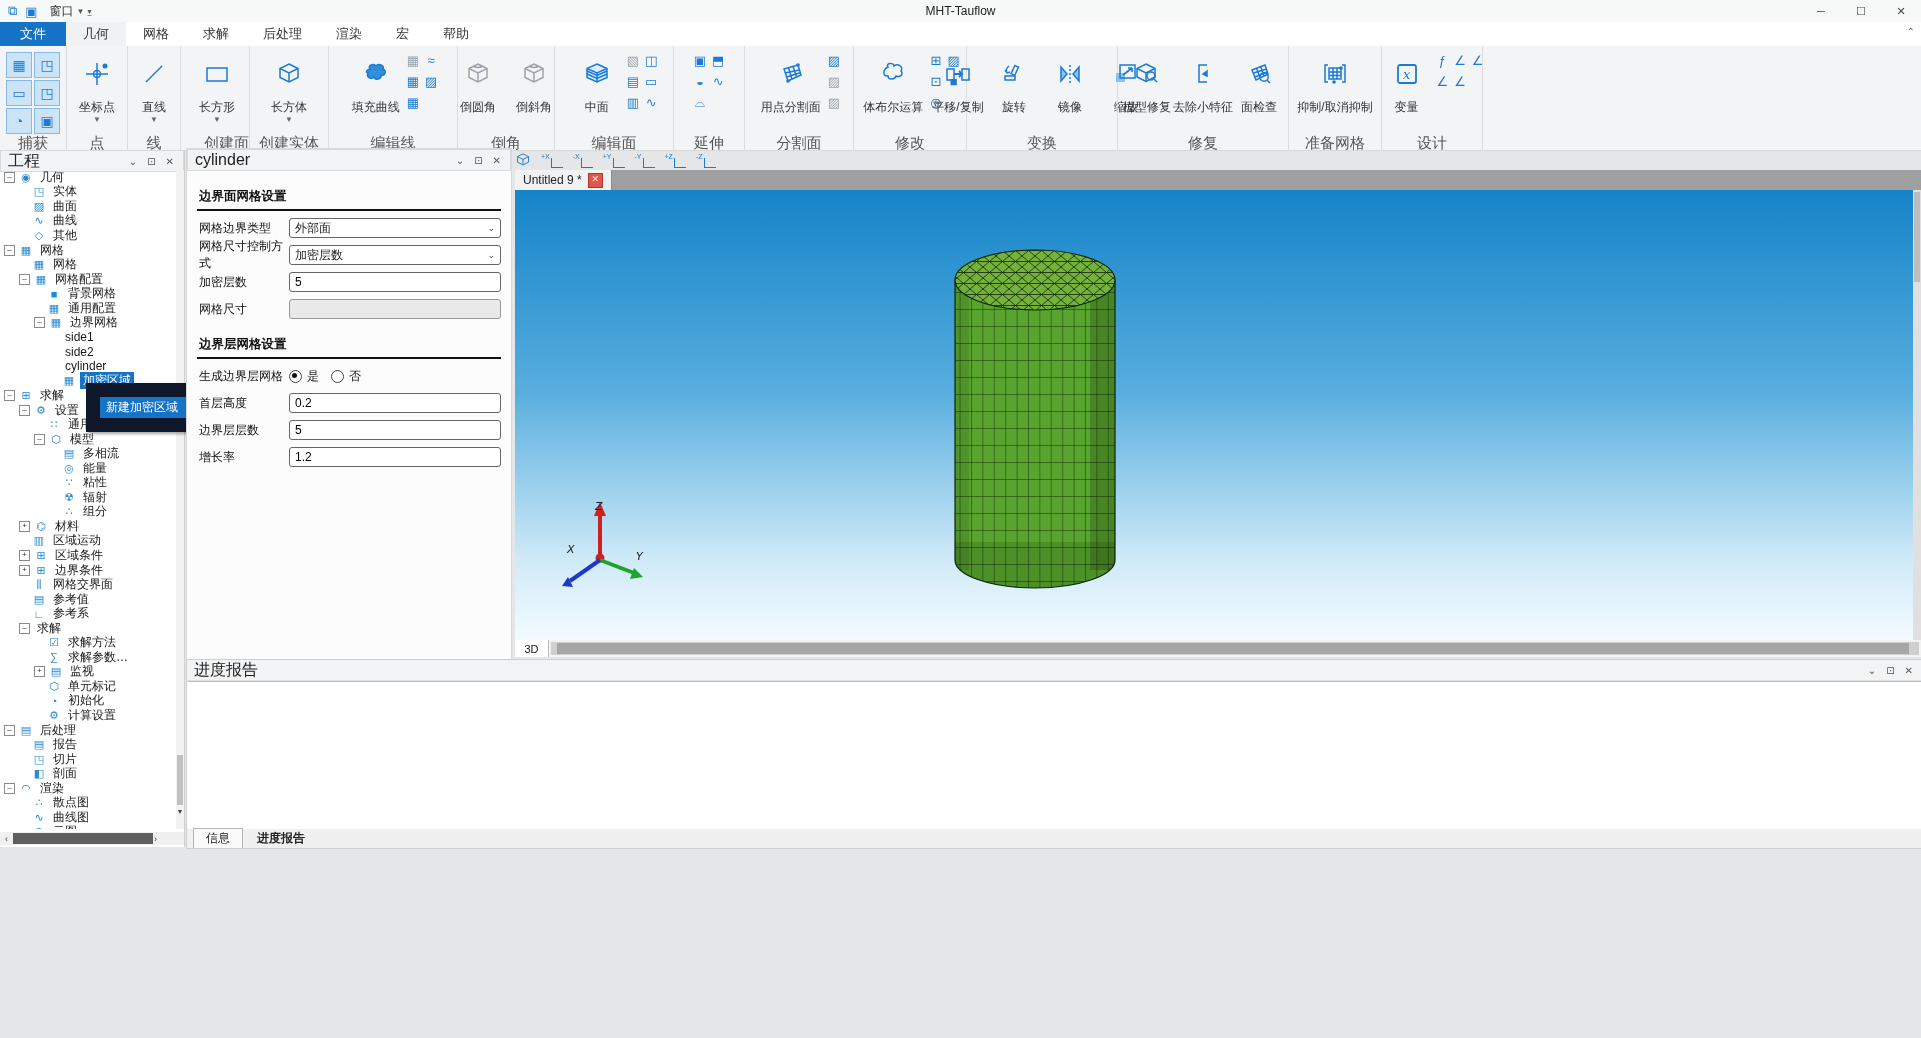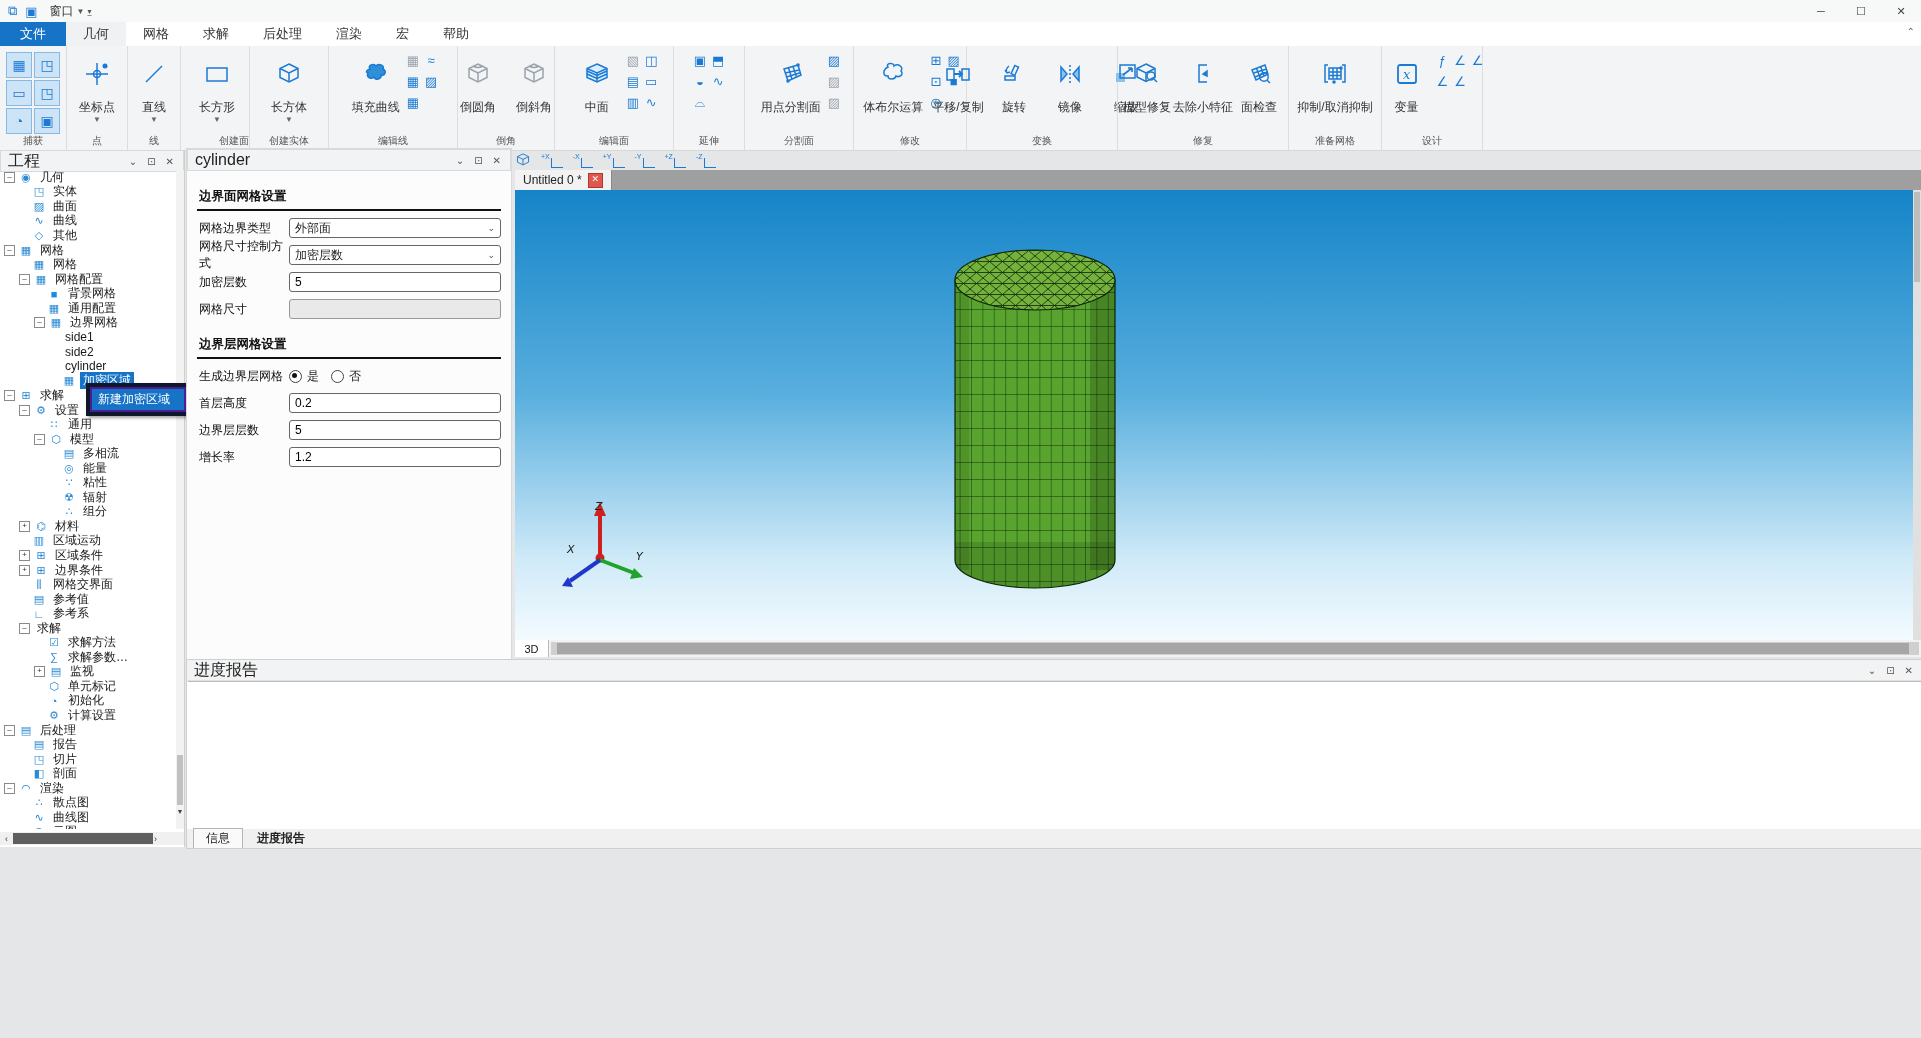--- a/index.html
+++ b/index.html
@@ -17,21 +17,21 @@
   
   #menubar{left:0;top:22px;width:1921px;height:24px;background:#fff;border-bottom:1px solid #e3e3e3;display:flex;align-items:stretch;}
   .menu-item{padding:0 17px;display:flex;align-items:center;font-size:13px;color:#333;}
   .menu-item.primary{background:#1673c6;color:#fff;padding:0 20px;}
   .menu-item.active{background:#f0f1f2;}
   #ribbon-collapse{position:absolute;right:6px;top:26px;color:#666;font-size:10px;}
   
   #ribbon{left:0;top:46px;width:1921px;height:104px;background:#f3f4f6;border-bottom:1px solid #d8d8d8;display:flex;}
   .rgroup{position:relative;border-right:1px solid #ddd;display:flex;flex-direction:column;}
   .rgroup-body{flex:1;display:flex;align-items:flex-start;justify-content:center;gap:4px;padding:4px 6px 0 6px;}
-  .rgroup-label{height:16px;text-align:center;font-size:10px;color:#555;}
+  .rgroup-label{height:16px;text-align:center;font-size:15px;color:#555;}
   .rbtn{display:flex;flex-direction:column;align-items:center;width:auto;min-width:46px;padding:1px 3px;}
   .rbtn .ric{height:46px;display:flex;align-items:center;justify-content:center;}
   .rbtn .rlb{font-size:12px;color:#333;white-space:nowrap;margin-top:2px;}
   .rbtn .rarr{font-size:8px;color:#666;line-height:7px;}
   .snapwrap{display:grid;grid-template-columns:26px 26px;grid-template-rows:26px 26px 26px;gap:2px;margin-top:2px;}
   .snapcell{background:#cde3f6;border:1px solid #86b9e6;display:flex;align-items:center;justify-content:center;color:#1b7ad3;font-size:14px;}
   .miniscol{display:flex;gap:6px;margin-top:4px;}
   .minis{display:flex;flex-direction:column;gap:8px;align-items:center;}
   .mini{font-size:13px;line-height:13px;color:#1b7ad3;}
   .mini.gray{color:#9aa3ab;}
@@ -51,21 +51,21 @@
   .tlabel{font-size:12px;color:#1a1a1a;padding:0 3px;}
   .trow.selected .tlabel{background:#1673c6;color:#fff;outline:1px dotted #fff;}
   #vsb{position:absolute;right:0;top:20px;width:8px;bottom:18px;background:#f2f2f2;}
   #vsb .thumb{position:absolute;left:1px;width:6px;background:#c0c0c0;}
   #vsb .arr{position:absolute;left:0;width:8px;color:#444;font-size:7px;text-align:center;}
   #hsb{position:absolute;left:0;bottom:2px;height:13px;width:184px;background:#f0f0f0;display:flex;align-items:center;}
   #hsb .thumb{position:absolute;left:13px;width:140px;height:11px;background:#5f5f5f;}
   #hsb .harr{width:13px;text-align:center;color:#333;font-size:9px;}
   #hsb .harr.r{position:absolute;right:22px;}
   
-  #ctxmenu{left:86px;top:383px;width:92px;background:#4c1d95;border:4px solid #0f172a;box-shadow:2px 2px 3px rgba(0,0,0,.35);padding:2px;}
+  #ctxmenu{left:86px;top:383px;width:92px;background:#0f172a;border:6px solid #0f172a;box-shadow:2px 2px 3px rgba(0,0,0,.35);padding:8px;}
   .ctx-item{background:#1673c6;color:#fff;font-size:12px;padding:2px 6px;white-space:nowrap;}
   
   #props{left:186px;top:148px;width:324px;height:511px;background:#fcfcfc;border:1px solid #d9d9d9;}
   .sec-title{font-weight:bold;font-size:12.5px;color:#111;margin:17px 12px 4px 12px;}
   .sec-rule{height:2px;background:#111;margin:0 10px 6px 10px;}
   .prow{display:flex;align-items:center;margin:7px 10px 0 12px;height:20px;}
   .plab{width:90px;flex:0 0 90px;font-size:12px;color:#111;}
   .pfield{flex:1;height:18px;border:1px solid #666;border-radius:3px;background:#fff;display:flex;align-items:center;padding:0 5px;font-size:12px;position:relative;}
   .pfield.disabled{background:#e9e9e9;border-color:#999;}
   .pfield .chev{position:absolute;right:5px;color:#555;font-size:9px;}
@@ -101,20 +101,21 @@
 <body>
 
 <div class="abs" id="titlebar">
   <span class="qicon">⧉</span>
   <span class="qicon">▣</span>
   <span id="window-menu">
     <span>窗口</span>
     <span style="font-size:8px;color:#555;">▼</span>
     <span style="font-size:8px;color:#555;">▾̲</span>
   </span>
+  <span id="app-title">MHT-Tauflow</span>
   <span id="winctls">
     <span class="wctl">─</span>
     <span class="wctl">☐</span>
     <span class="wctl close">✕</span>
   </span>
 </div>
 
 <div class="abs" id="menubar">
     <div class="menu-item primary">文件</div>
     <div class="menu-item active">几何</div>
@@ -829,21 +830,21 @@
       <span class="vlb">+Z</span>
       <span class="axes"></span>
     </div>
     <div class="vt">
       <span class="vlb">-Z</span>
       <span class="axes"></span>
     </div>
   </div>
 <div class="abs" id="tabbar">
   <div id="doc-tab">
-    <span class="tabtxt">Untitled 0 *</span>
+    <span class="tabtxt">Untitled 9 *</span>
     <span id="tab-close">✕</span>
   </div>
 </div>
 
 <div class="abs" id="canvas">
   <svg width="1398" height="450" viewBox="0 0 1398 450">
     <defs>
       <linearGradient id="sky" x1="0" y1="0" x2="0" y2="1">
         <stop offset="0" stop-color="#1584c8"></stop>
         <stop offset="0.45" stop-color="#58aede"></stop>

